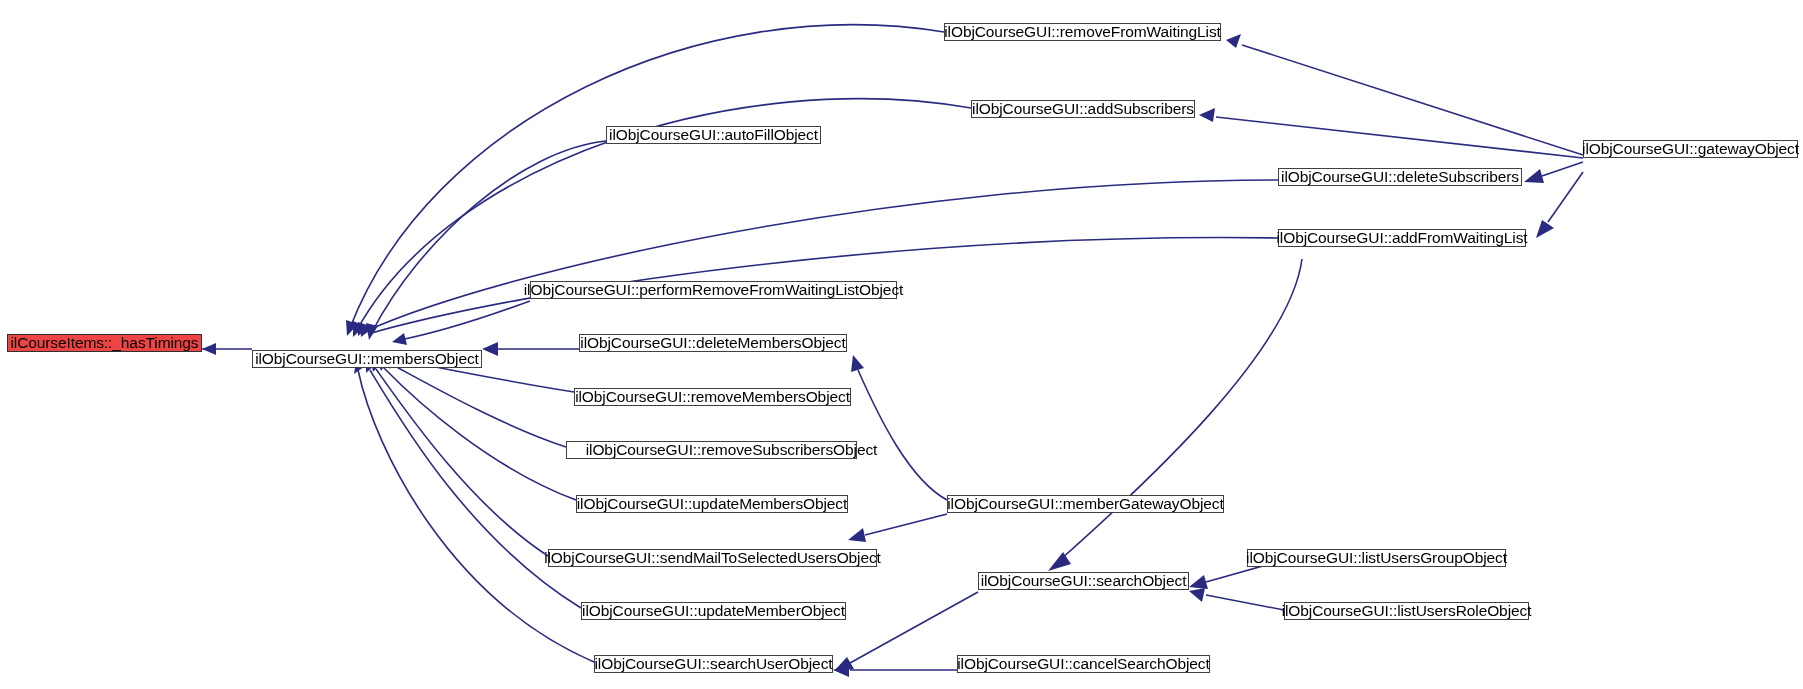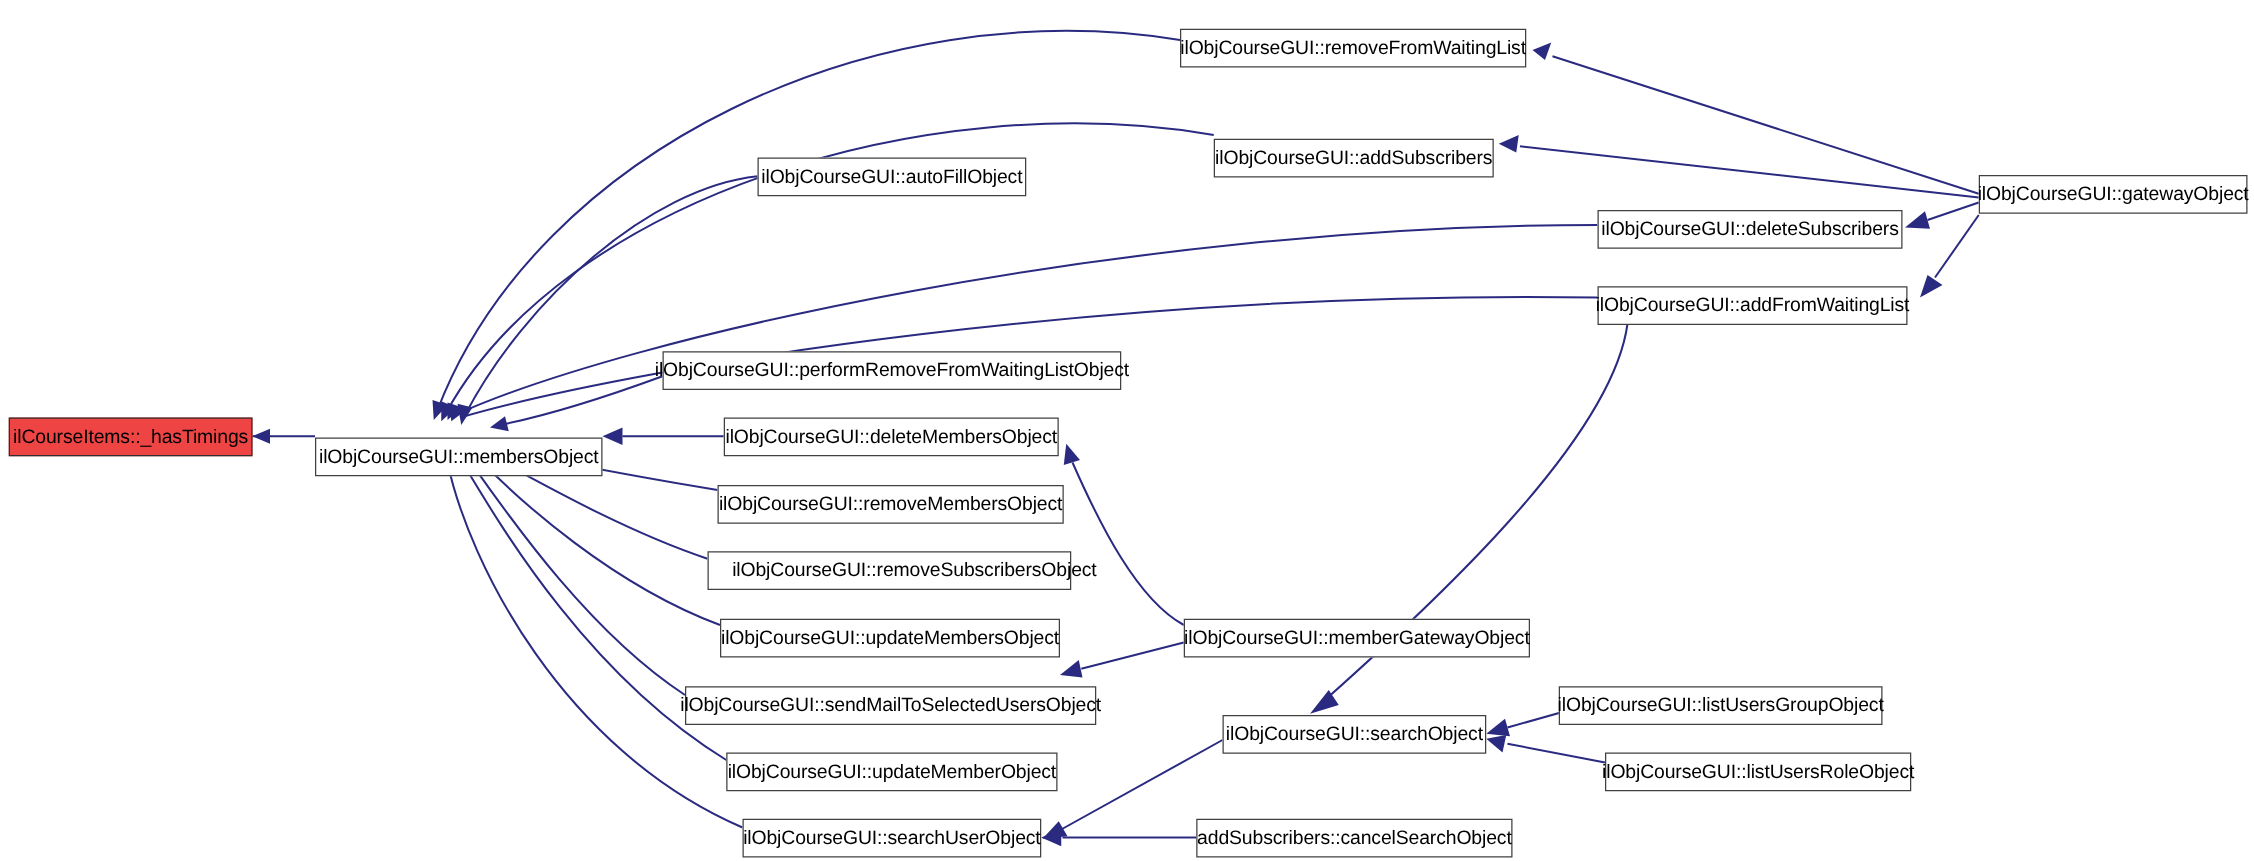--- a/index.html
+++ b/index.html
@@ -37,21 +37,21 @@
     box-sizing: border-box;
     border: 1.4px solid #404040;
     background: #ffffff;
     color: #000000;
     font-size: 15.5px;
     line-height: 1;
     display: flex;
     align-items: center;
     justify-content: center;
     white-space: nowrap;
-    height: 31px;
+    height: 18px;
     letter-spacing: -0.1px;
   }
   .gnode.highlight {
     background: #ef4444;
     border-color: #303030;
   }
   .gnode-label {
     padding: 0 9px;
     pointer-events: none;
   }
@@ -192,40 +192,40 @@
       </div>
       <div class="gnode" style="left: 581px; top: 602px; width: 265px;">
         <span class="gnode-label">ilObjCourseGUI::updateMemberObject</span>
       </div>
       <div class="gnode" style="left: 594px; top: 655px; width: 239px;">
         <span class="gnode-label">ilObjCourseGUI::searchUserObject</span>
       </div>
       <div class="gnode" style="left: 944px; top: 23px; width: 277px;">
         <span class="gnode-label">ilObjCourseGUI::removeFromWaitingList</span>
       </div>
-      <div class="gnode" style="left: 971px; top: 100px; width: 224px; margin-top: 11px;">
+      <div class="gnode" style="left: 971px; top: 100px; width: 224px;">
         <span class="gnode-label">ilObjCourseGUI::addSubscribers</span>
       </div>
       <div class="gnode" style="left: 1278px; top: 168px; width: 244px;">
         <span class="gnode-label">ilObjCourseGUI::deleteSubscribers</span>
       </div>
       <div class="gnode" style="left: 1278px; top: 229px; width: 248px;">
         <span class="gnode-label">ilObjCourseGUI::addFromWaitingList</span>
       </div>
       <div class="gnode" style="left: 1583px; top: 140px; width: 215px;">
         <span class="gnode-label">ilObjCourseGUI::gatewayObject</span>
       </div>
       <div class="gnode" style="left: 947px; top: 495px; width: 277px;">
         <span class="gnode-label">ilObjCourseGUI::memberGatewayObject</span>
       </div>
       <div class="gnode" style="left: 978px; top: 572px; width: 211px;">
         <span class="gnode-label">ilObjCourseGUI::searchObject</span>
       </div>
       <div class="gnode" style="left: 957px; top: 655px; width: 253px;">
-        <span class="gnode-label">addSubscribers::cancelSearchObject</span>
+        <span class="gnode-label">ilObjCourseGUI::cancelSearchObject</span>
       </div>
       <div class="gnode" style="left: 1247px; top: 549px; width: 259px;">
         <span class="gnode-label">ilObjCourseGUI::listUsersGroupObject</span>
       </div>
       <div class="gnode" style="left: 1284px; top: 602px; width: 245px;">
         <span class="gnode-label">ilObjCourseGUI::listUsersRoleObject</span>
       </div>
     </div>
 </div>
 

